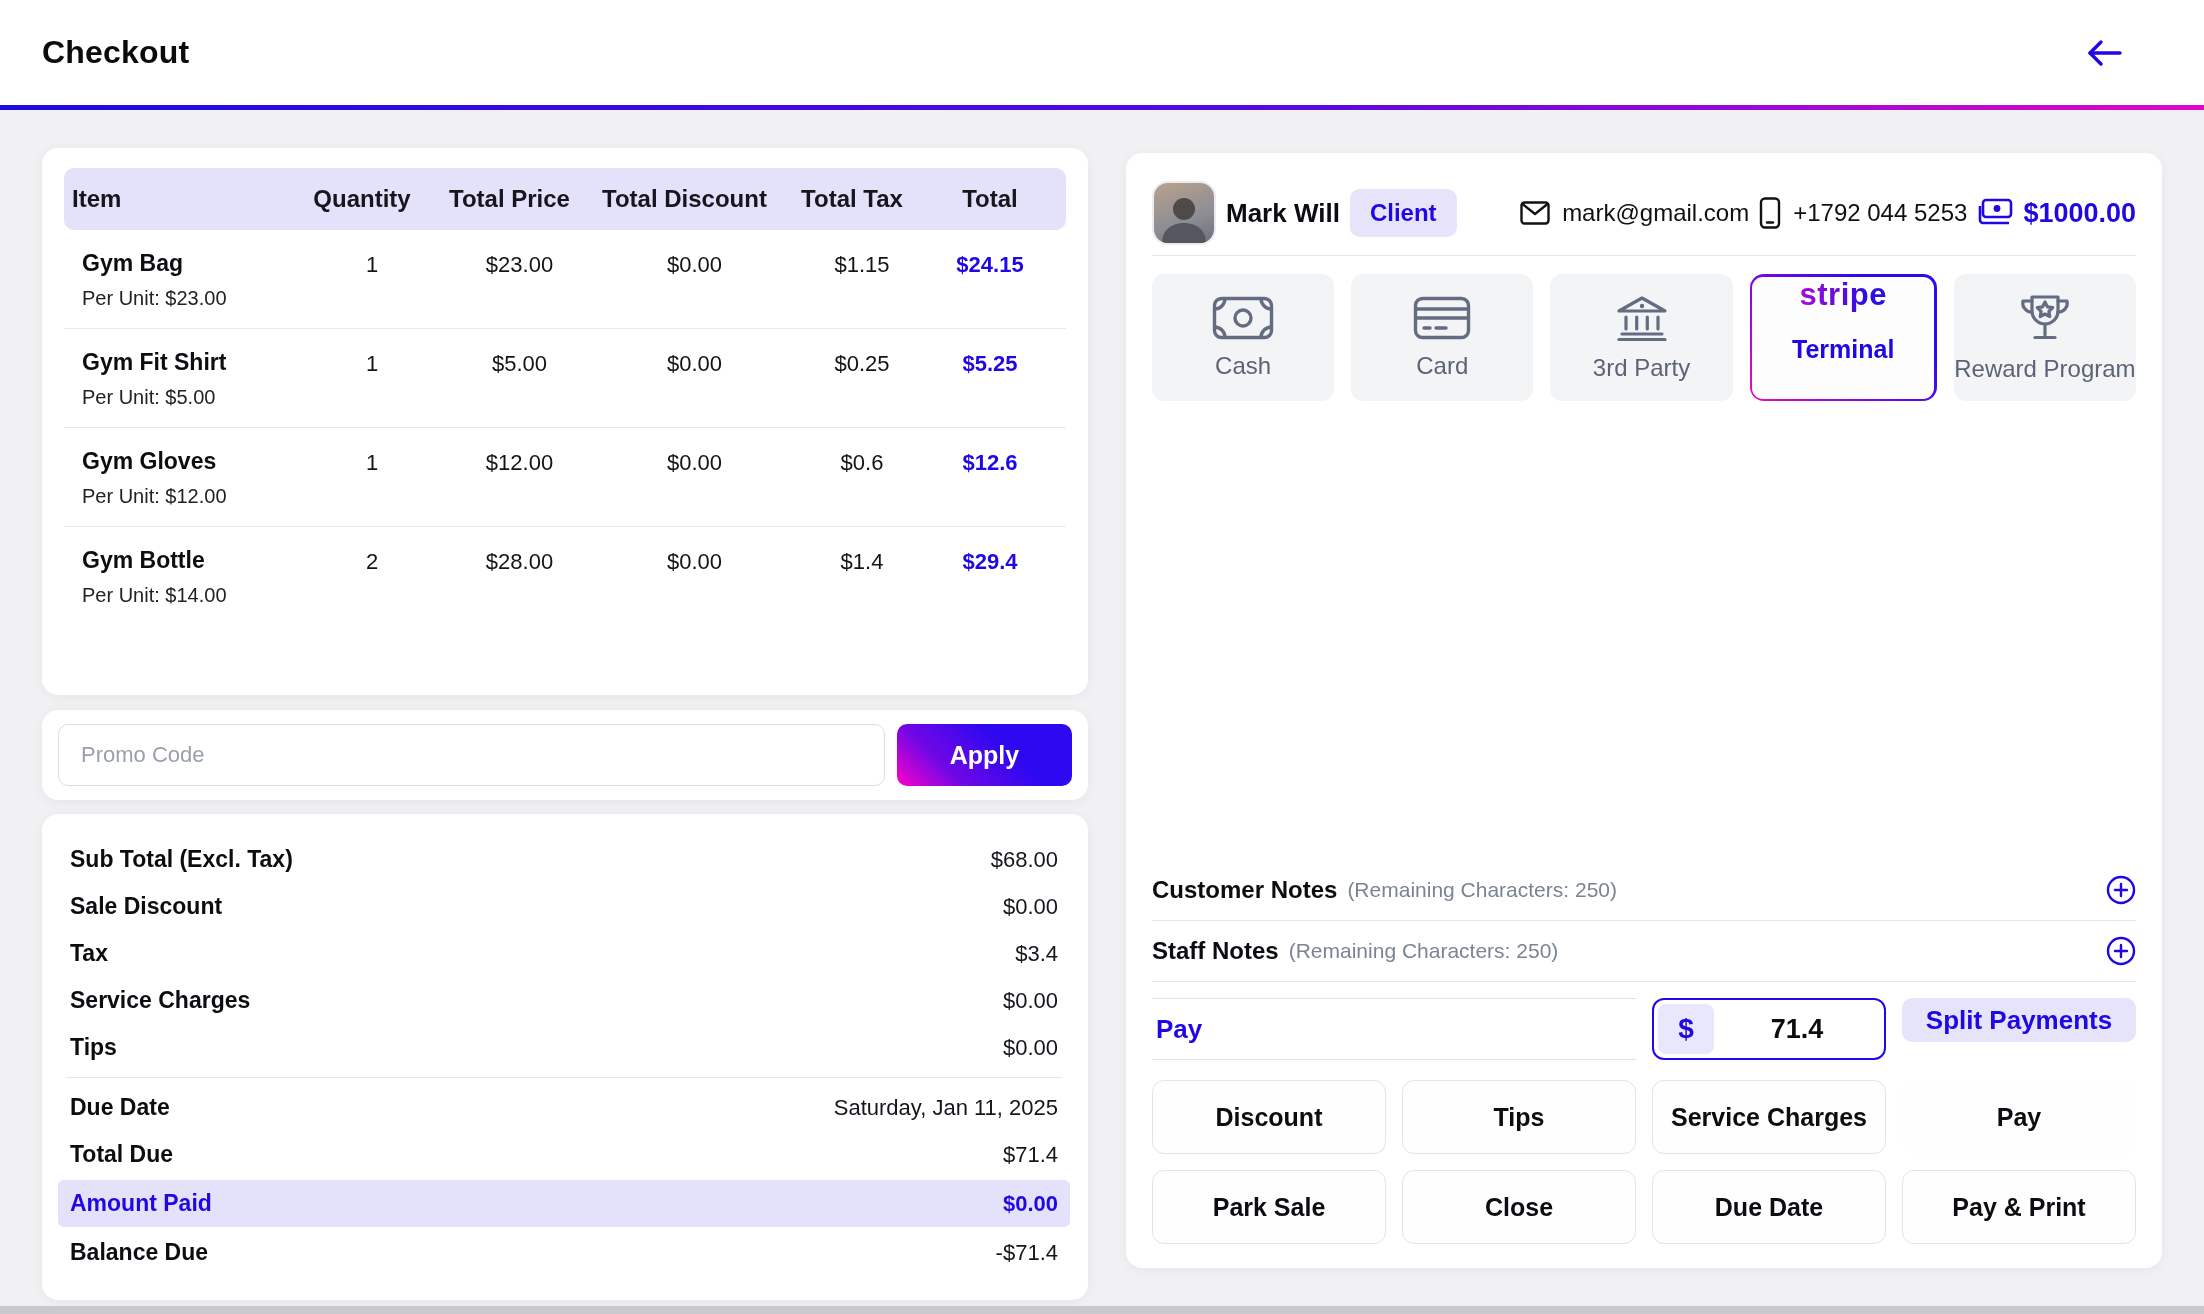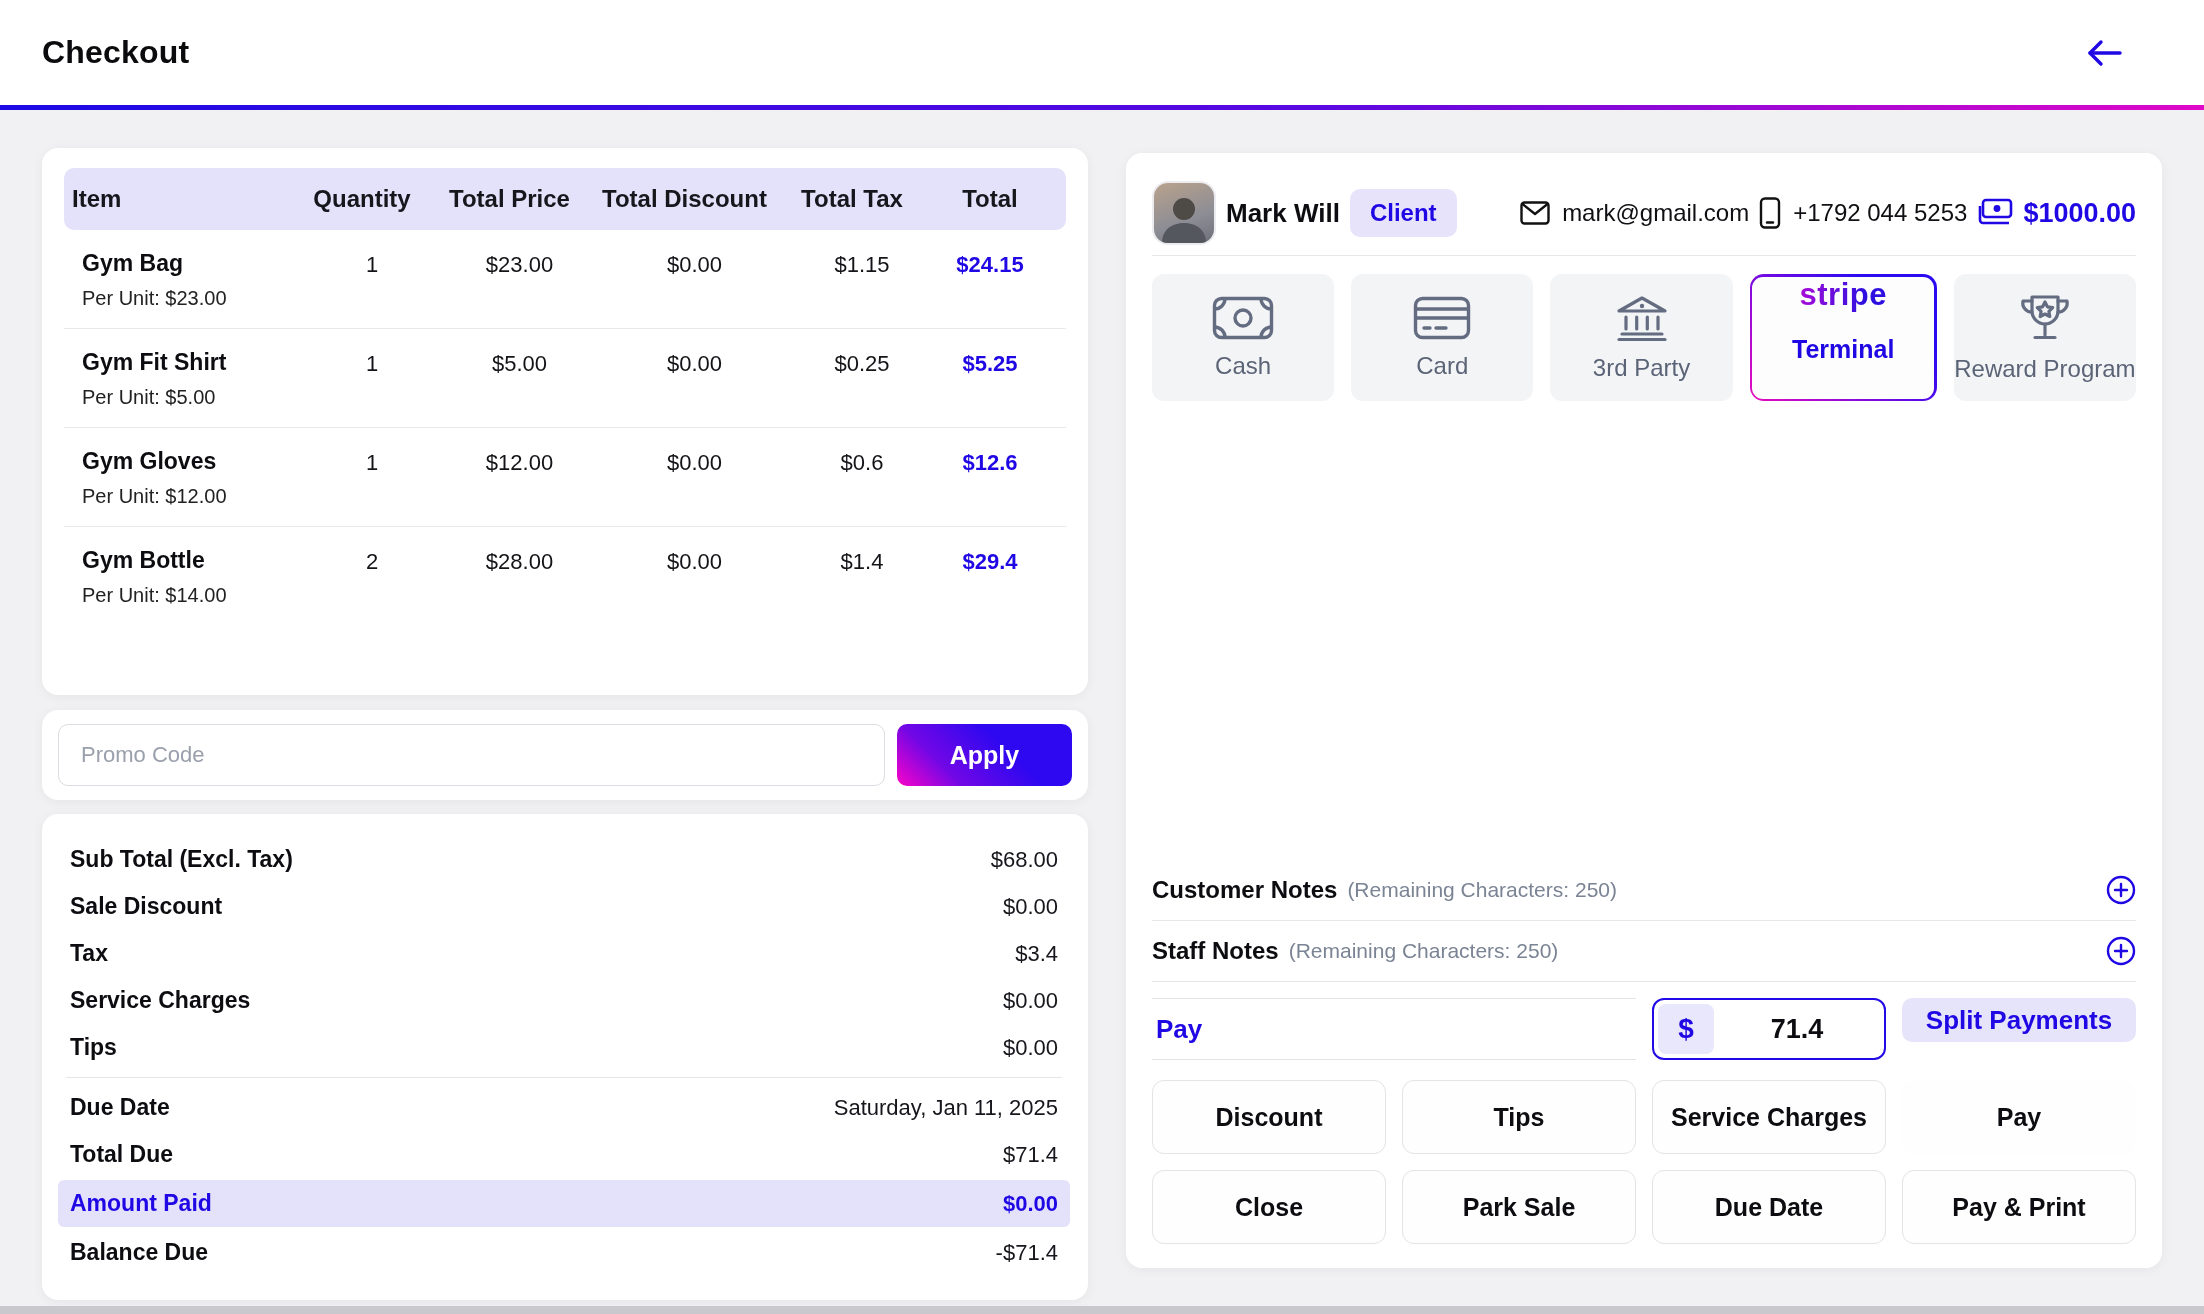--- a/index.html
+++ b/index.html
@@ -428,21 +428,21 @@
         <input class="amount-input" type="text" value="71.4" style="">
       </div>
       <button class="split-btn">Split Payments</button>
     </div>
 
     <div class="actions-grid">
       <button class="action-btn">Discount</button>
       <button class="action-btn">Tips</button>
       <button class="action-btn">Service Charges</button>
       <button class="action-btn primary btn-gradient">Pay</button>
+      <button class="action-btn">Park Sale</button>
       <button class="action-btn">Close</button>
-      <button class="action-btn">Park Sale</button>
       <button class="action-btn">Due Date</button>
       <button class="action-btn">Pay &amp; Print</button>
     </div>
   </div>
 </div>
 
 <div class="bottom-strip"></div>
 
 </body></html>

